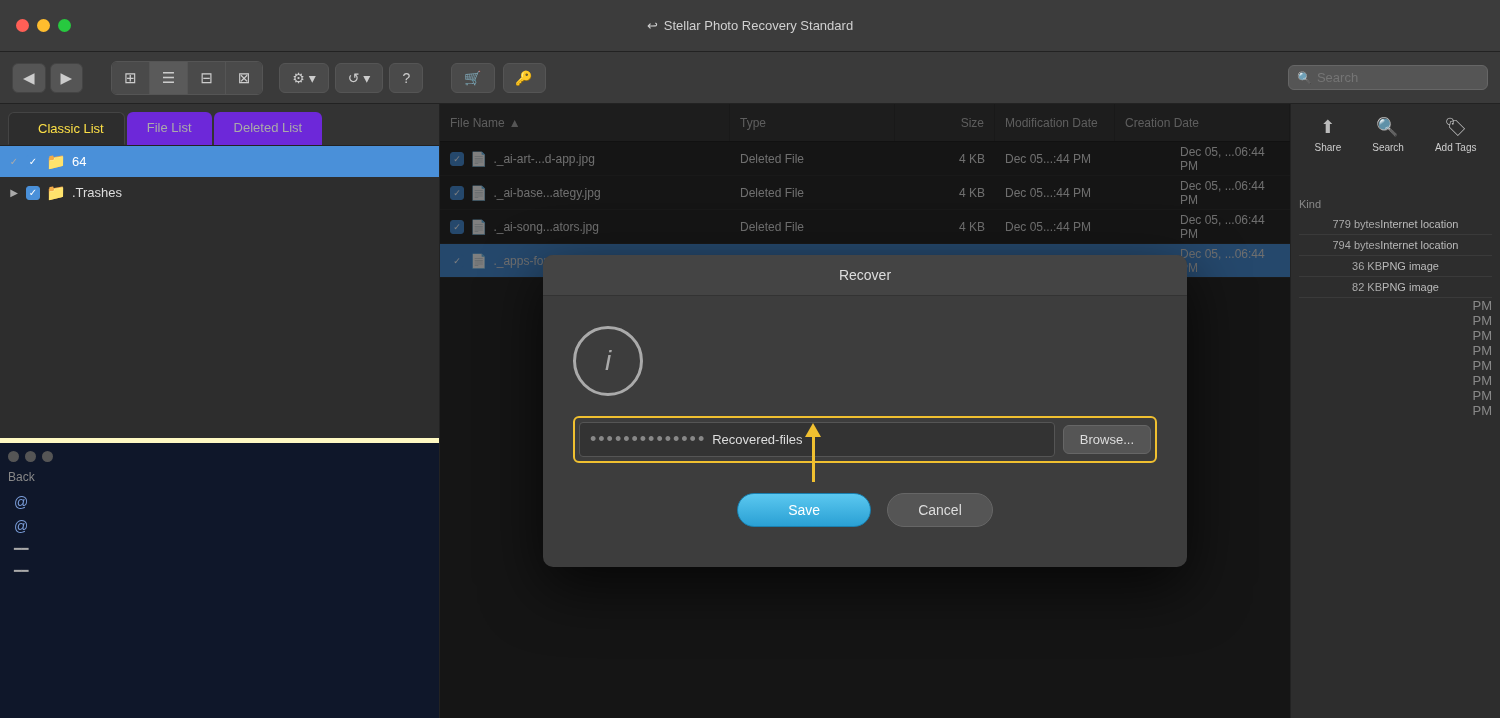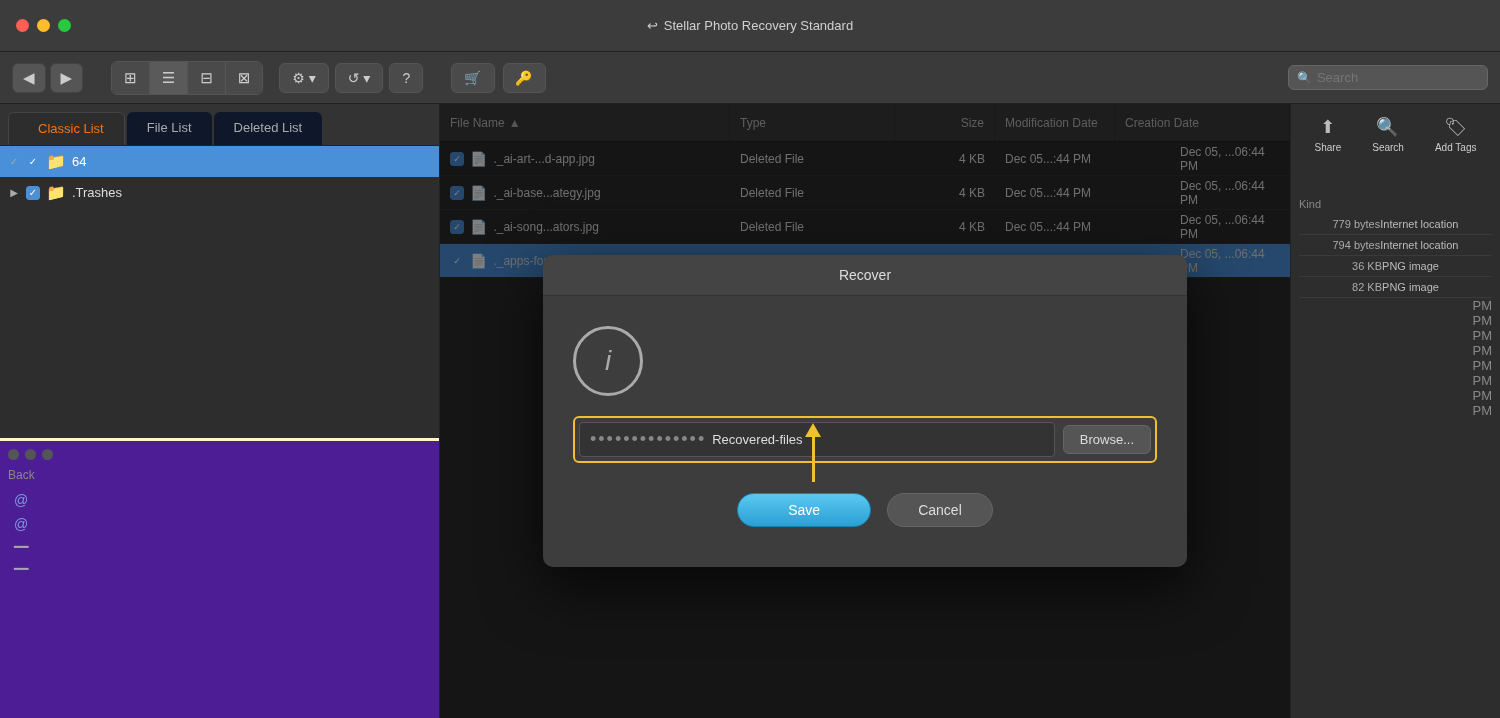--- a/index.html
+++ b/index.html
@@ -149,25 +149,25 @@
       border-bottom: 1px solid #222;
       padding: 8px 8px 0;
       gap: 2px;
     }
     .tab {
       padding: 8px 20px;
       border-radius: 6px 6px 0 0;
       cursor: pointer;
       font-size: 13px;
       color: #aaa;
-      background: #0f172a;
+      background: #6d28d9;
     }
     .tab.active {
       background: #2d2d2d;
-      color: #f97316;
+      color: #fde047;
       border: 1px solid #444;
       border-bottom: 1px solid #2d2d2d;
       padding-left: 29px;
     }
 
     
     .sidebar-tree {
       flex: 1;
       overflow-y: auto;
     }
@@ -206,22 +206,22 @@
       border-color: #4a90d9;
       color: white;
     }
     .folder-icon {
       font-size: 16px;
     }
     .folder-blue { color: #5ba3f5; }
 
     
     .sidebar-bottom {
-      background: #4c1d95;
-      border-top: 3px solid #fef9c3;
+      background: #0f172a;
+      border-top: 5px solid #fef9c3;
       padding: 8px;
       height: 280px;
       overflow: hidden;
     }
     .mini-window-controls {
       display: flex;
       gap: 6px;
       margin-bottom: 8px;
     }
     .mini-dot {

